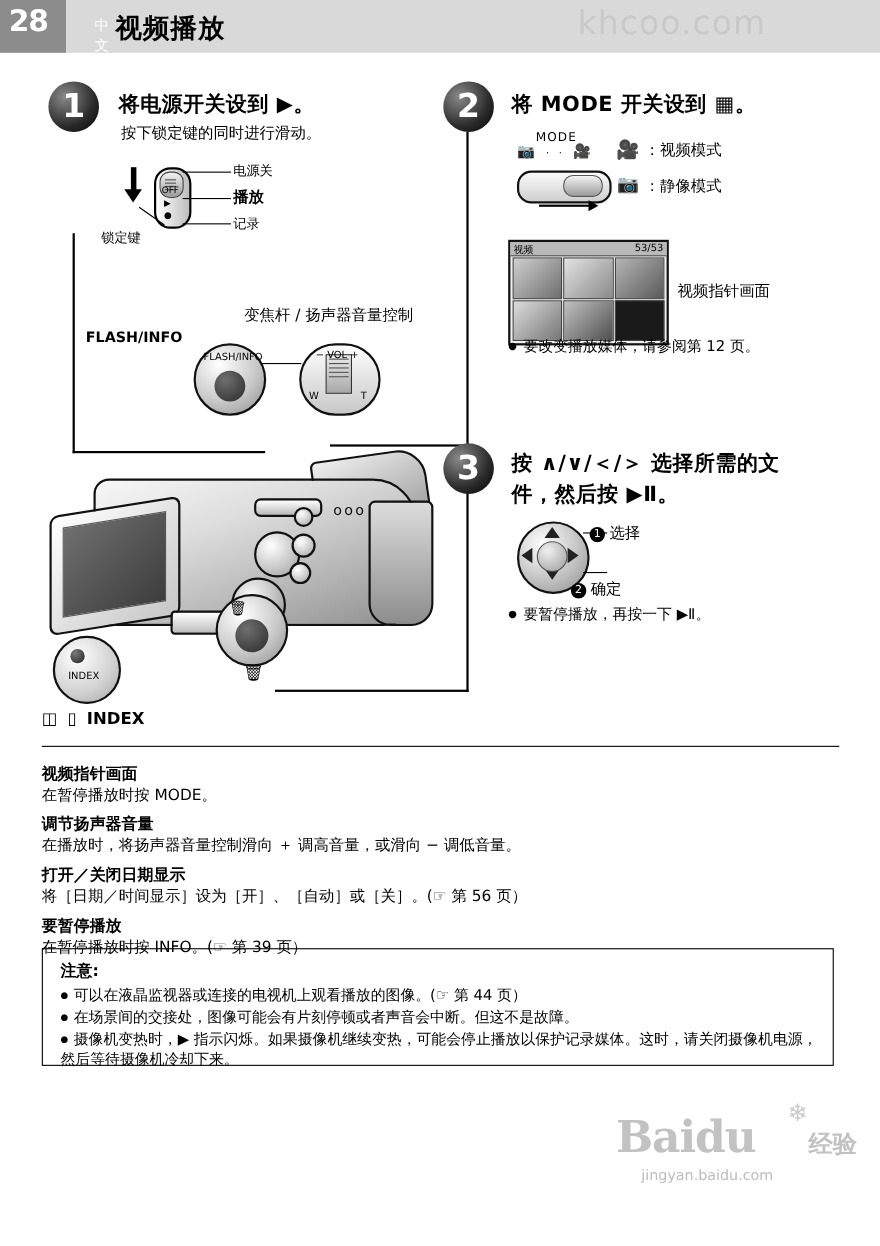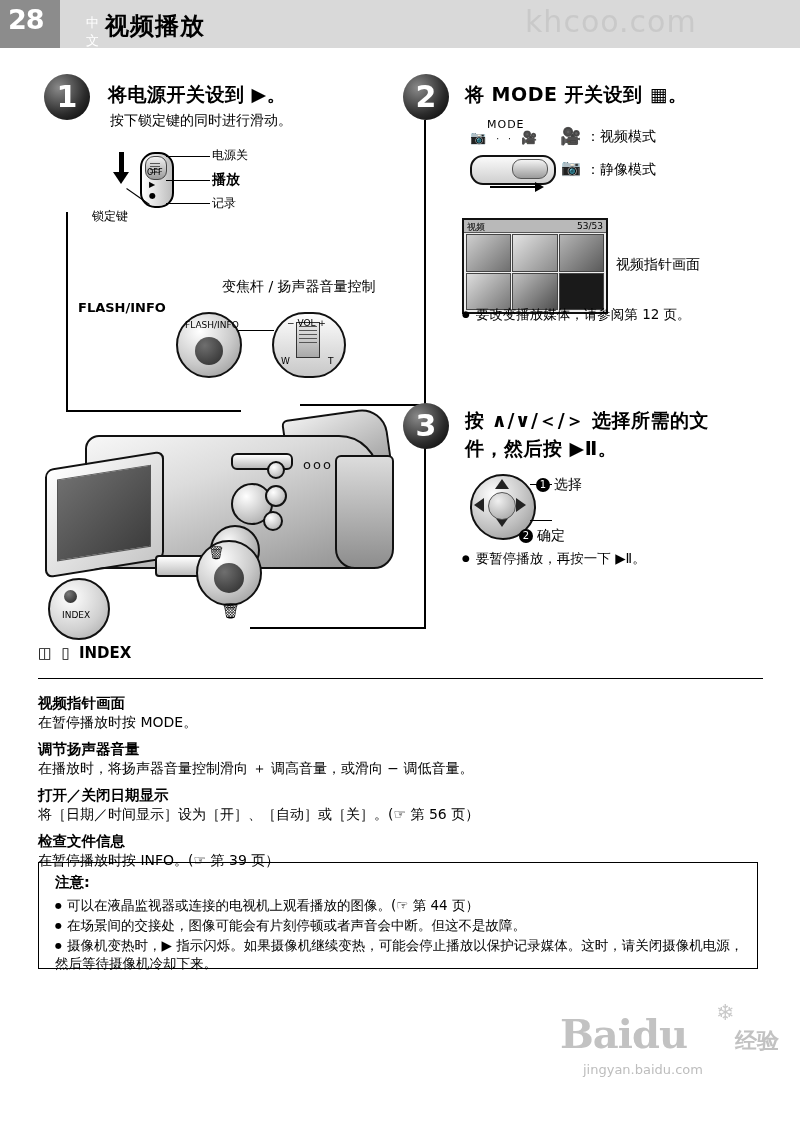--- a/index.html
+++ b/index.html
@@ -428,21 +428,21 @@
 
 <div class="sec-h" style="left:38px;top:694px;">视频指针画面</div>
 <div class="sec-p" style="left:38px;top:714px;">在暂停播放时按 MODE。</div>
 
 <div class="sec-h" style="left:38px;top:740px;">调节扬声器音量</div>
 <div class="sec-p" style="left:38px;top:760px;">在播放时，将扬声器音量控制滑向 ＋ 调高音量，或滑向 − 调低音量。</div>
 
 <div class="sec-h" style="left:38px;top:786px;">打开／关闭日期显示</div>
 <div class="sec-p" style="left:38px;top:806px;">将［日期／时间显示］设为［开］、［自动］或［关］。(☞ 第 56 页）</div>
 
-<div class="sec-h" style="left:38px;top:832px;">检查文件信息</div>
+<div class="sec-h" style="left:38px;top:832px;">要暂停播放</div>
 <div class="sec-p" style="left:38px;top:852px;">在暂停播放时按 INFO。(☞ 第 39 页）</div>
 
 <div class="note-box">
   <div class="note-title">注意:</div>
   <div class="note-item" style="top:33px;">可以在液晶监视器或连接的电视机上观看播放的图像。(☞ 第 44 页）</div>
   <div class="note-item" style="top:73px;">摄像机变热时，▶ 指示闪烁。如果摄像机继续变热，可能会停止播放以保护记录媒体。这时，请关闭摄像机电源，然后等待摄像机冷却下来。</div>
   <div class="note-item" style="top:53px;">在场景间的交接处，图像可能会有片刻停顿或者声音会中断。但这不是故障。</div>
 </div>
 
 <div class="wm-baidu">

